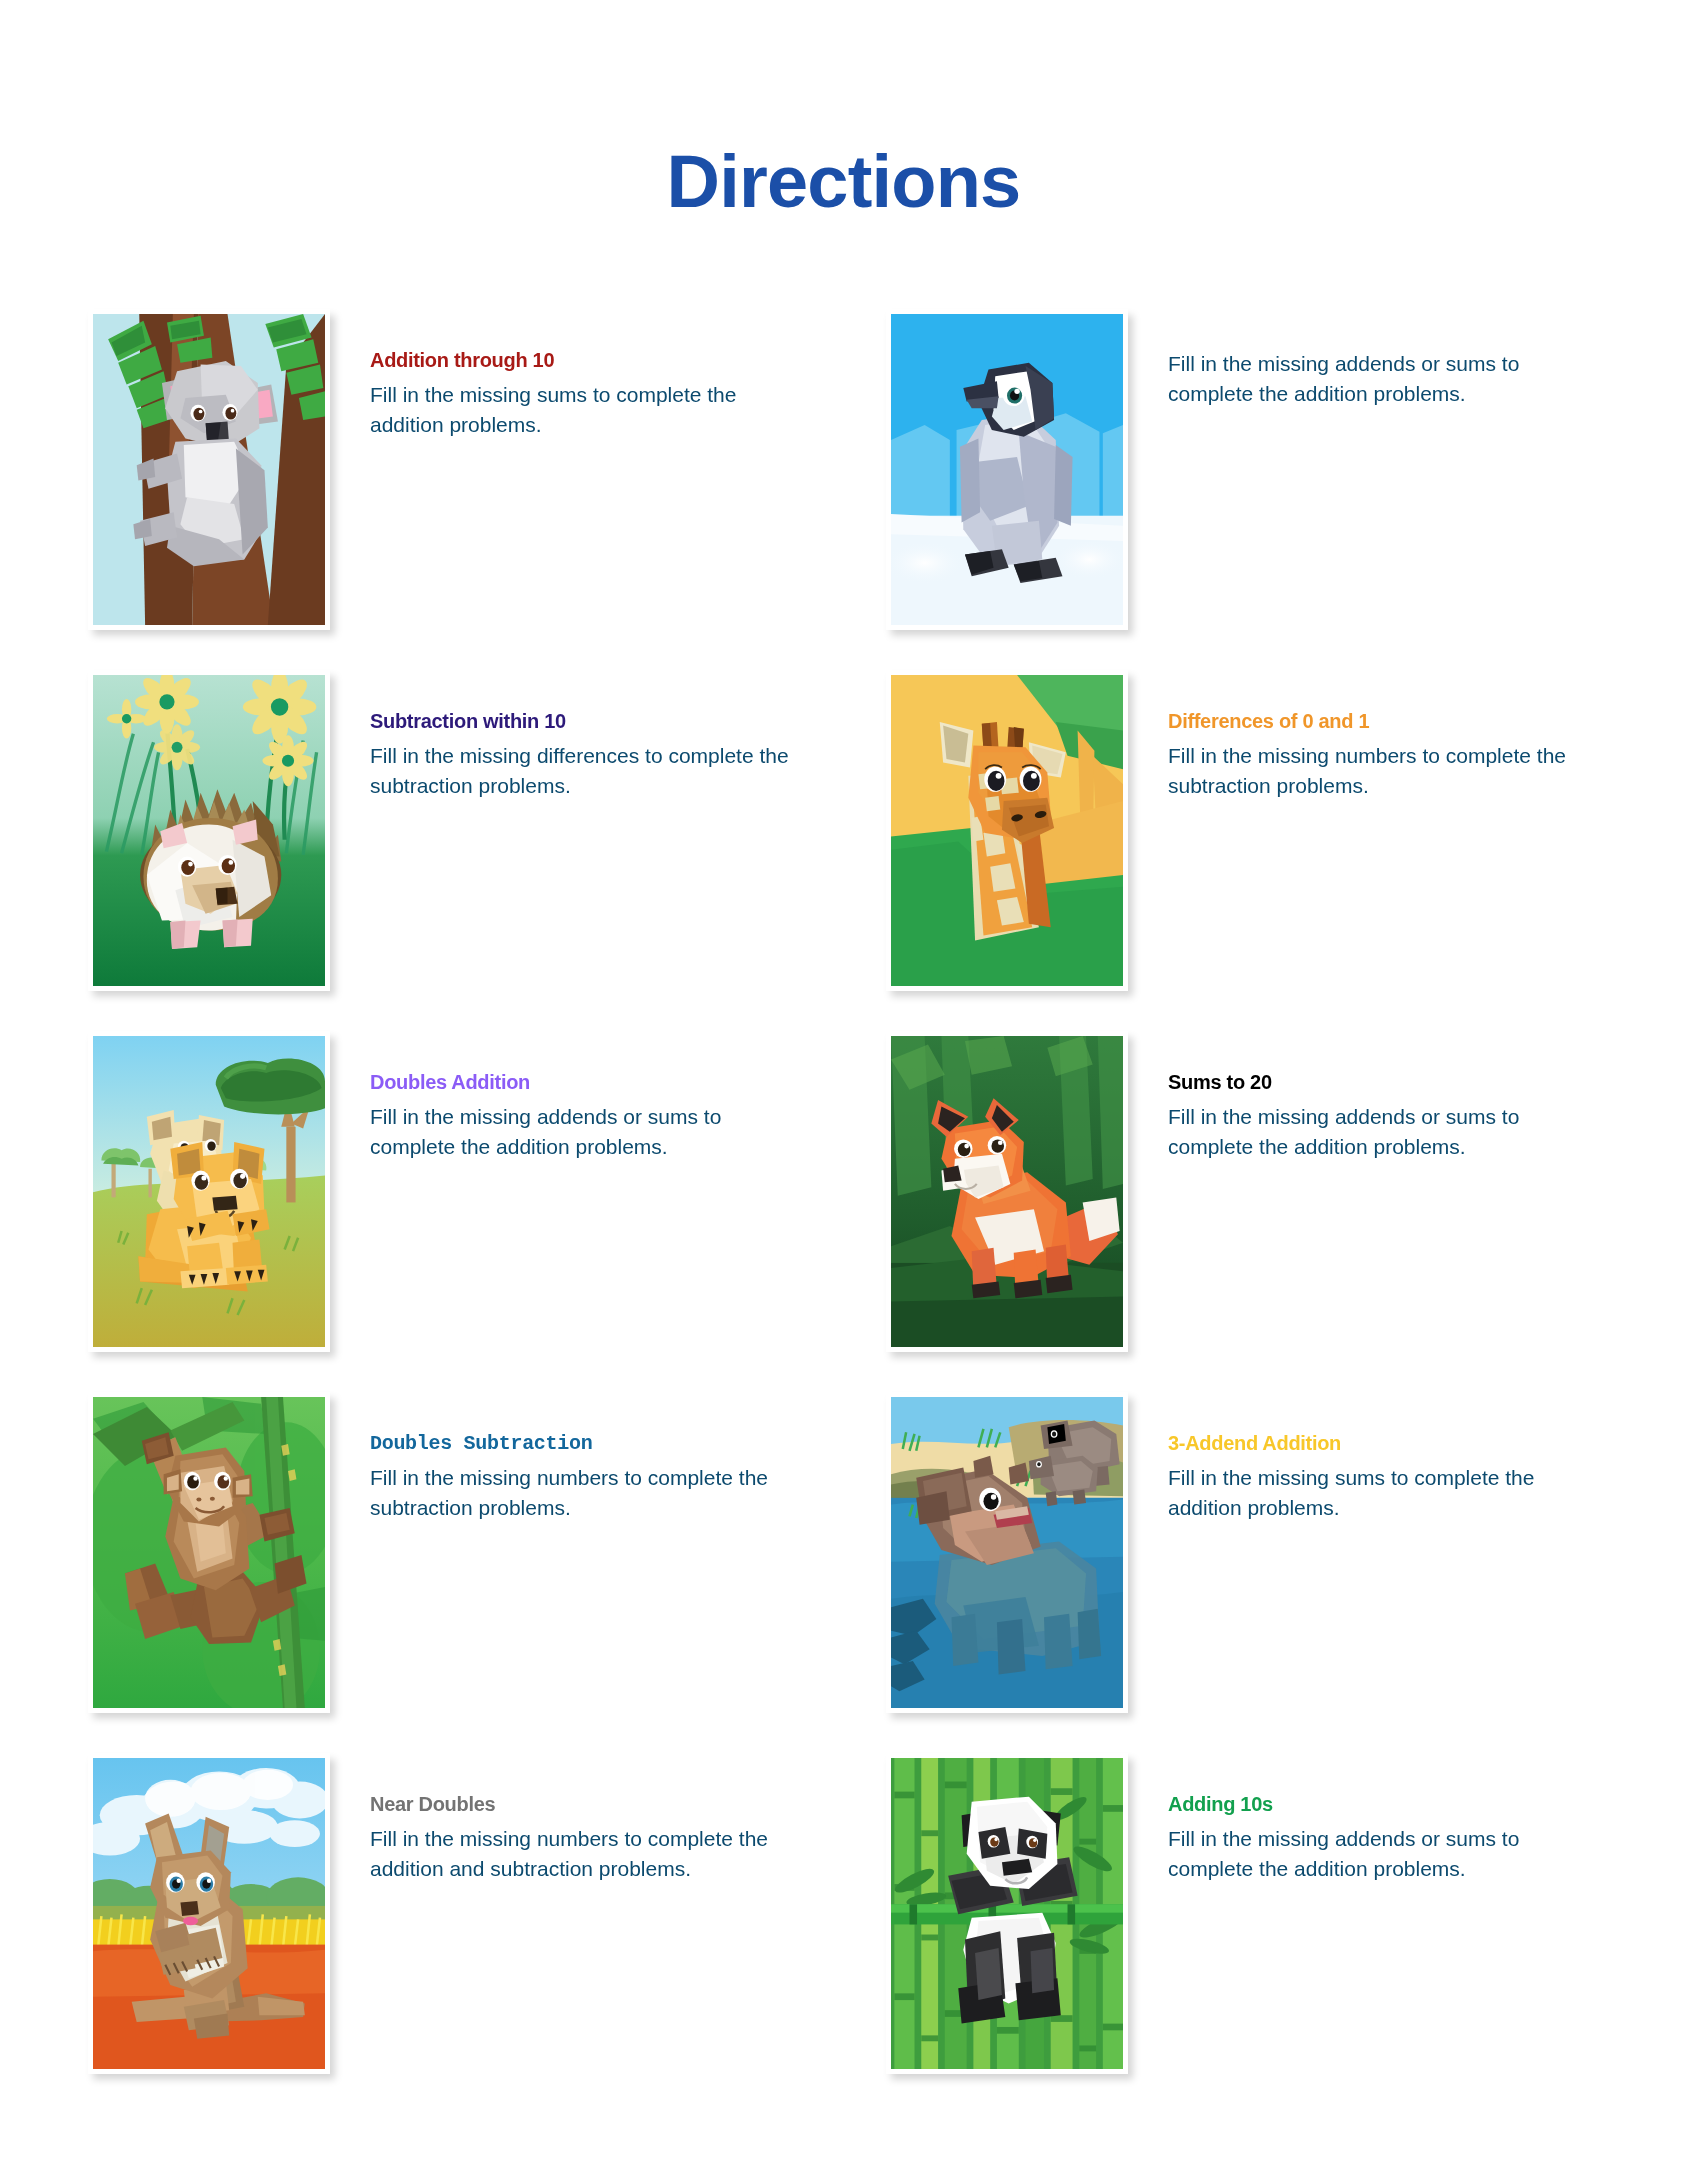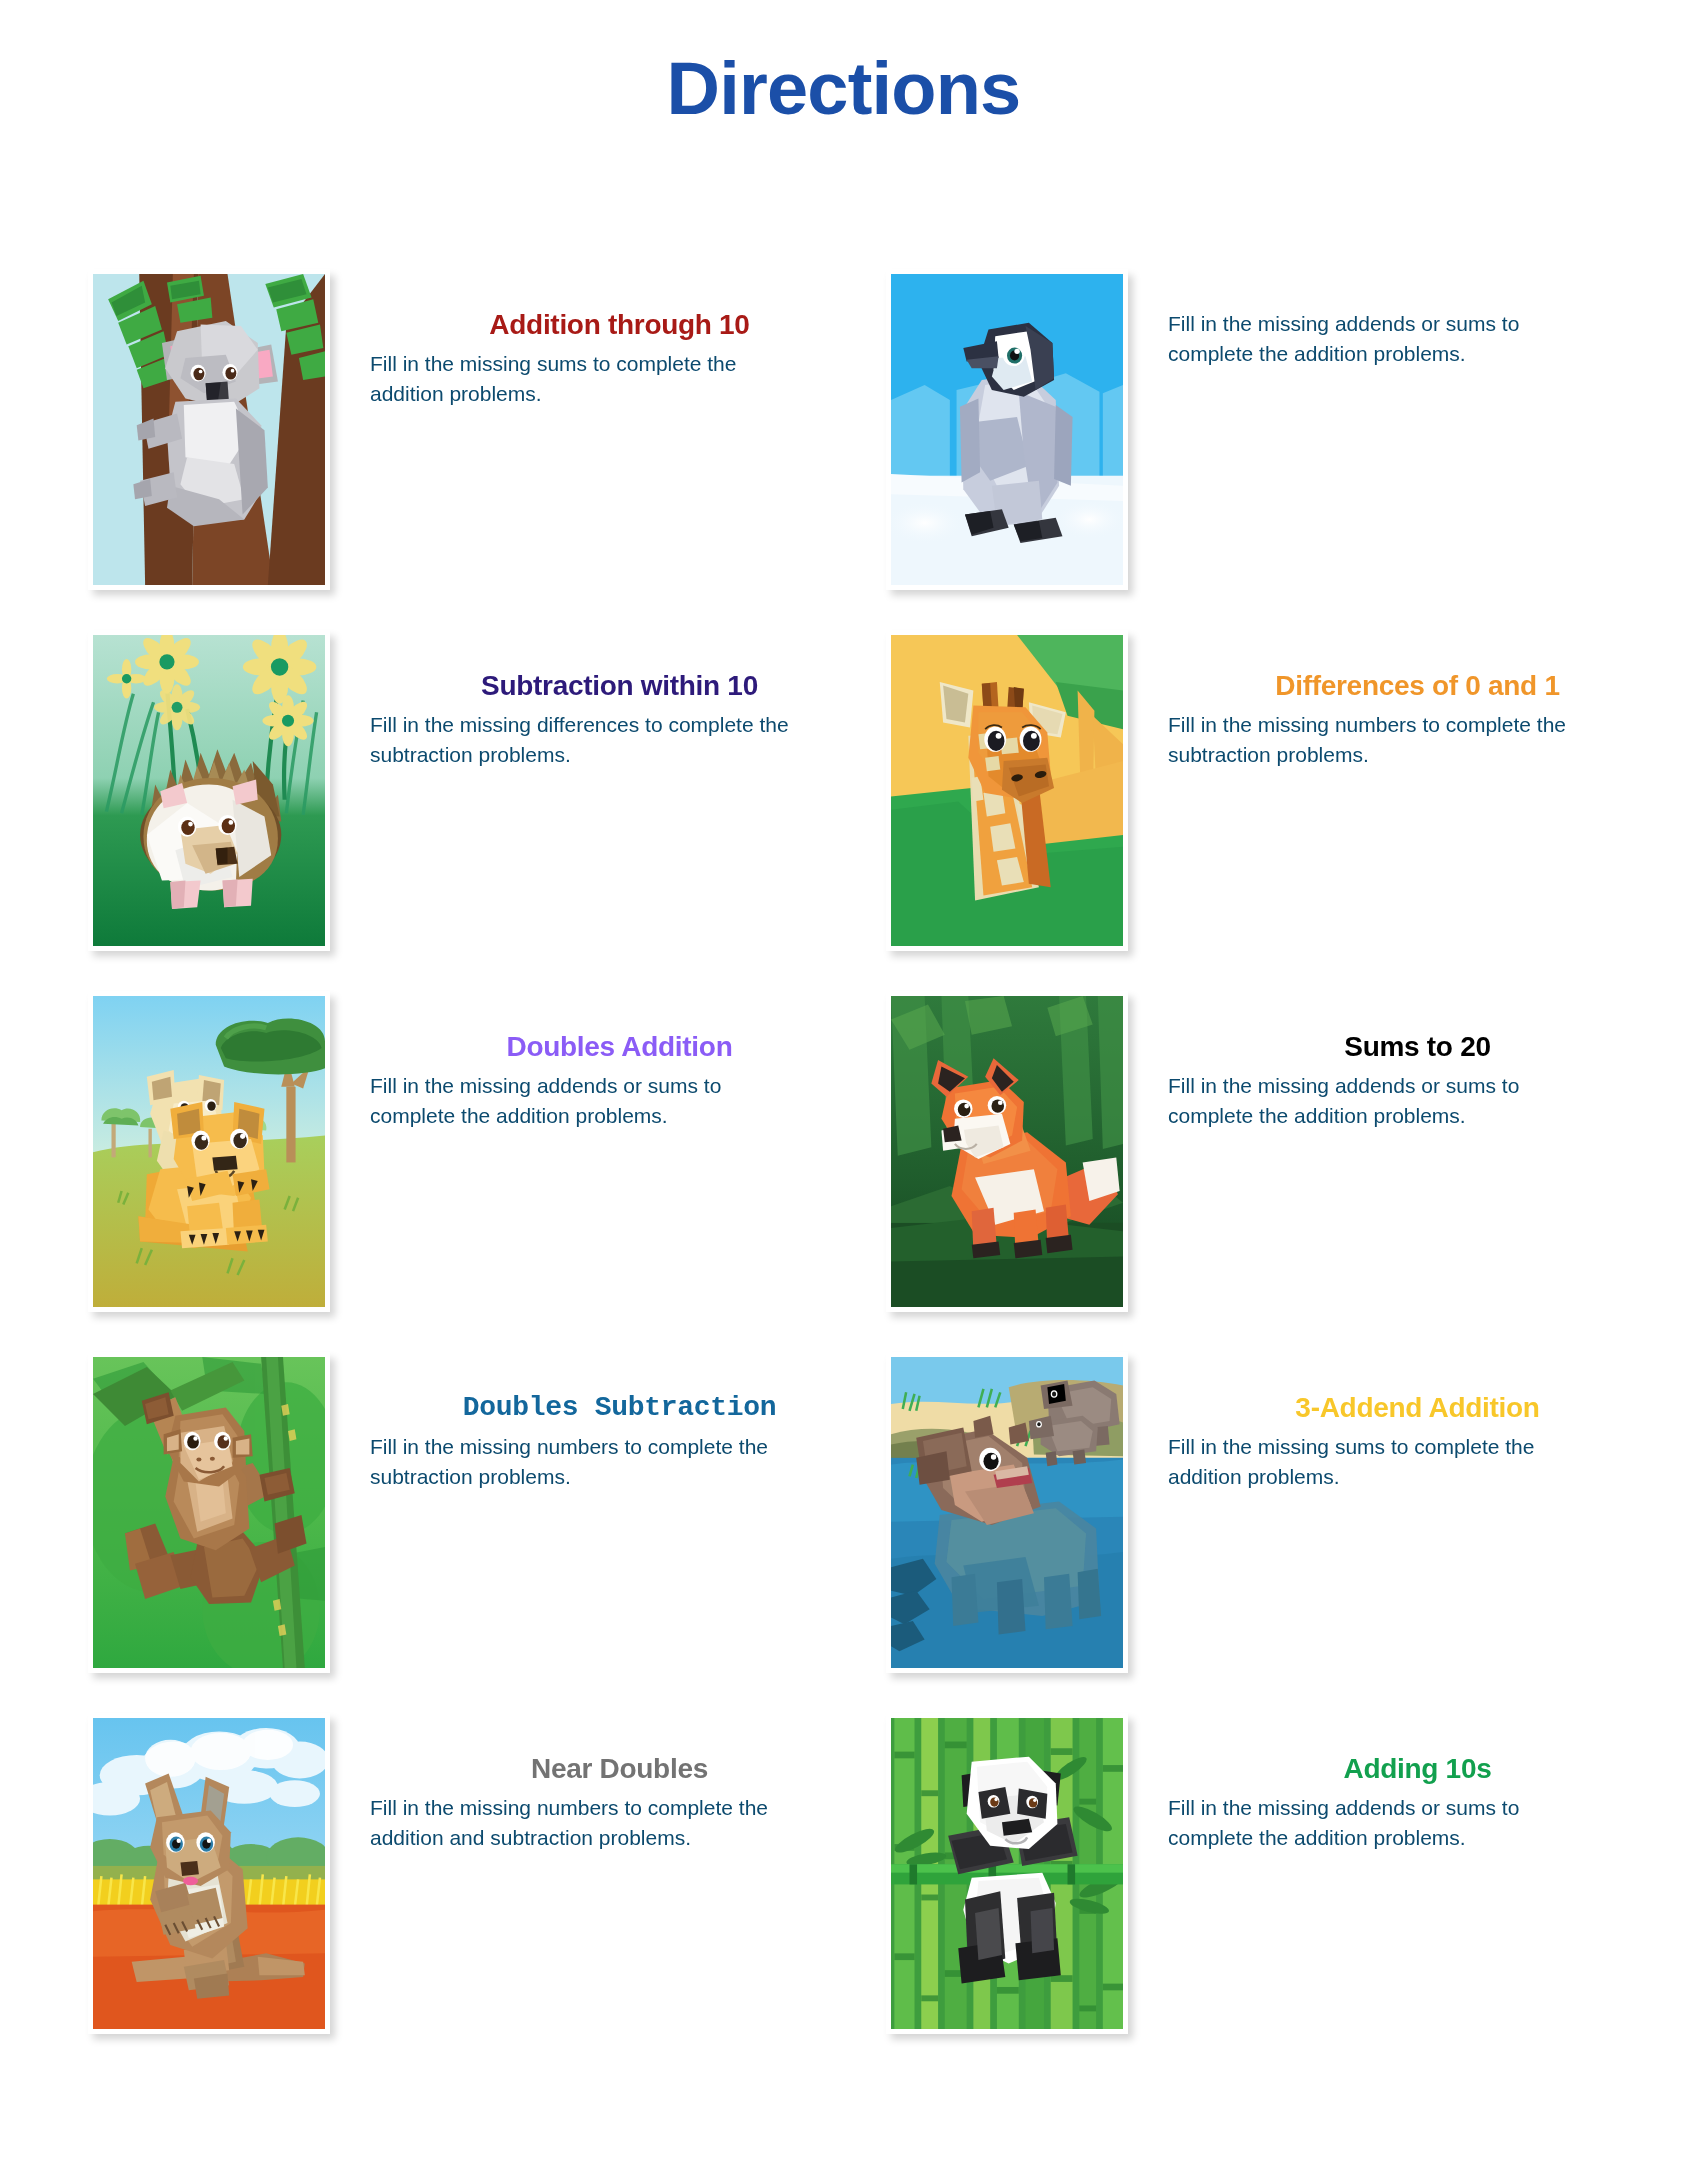--- a/index.html
+++ b/index.html
@@ -10,22 +10,23 @@
     overflow: hidden;
   }
   .page { position: relative; width: 1687px; height: 2183px; background:#fff; }
 
   .page-title {
     text-align: center;
     font-size: 74px;
     font-weight: bold;
     color: #1b4fa8;
     letter-spacing: -0.8px;
-    padding-top: 52px;
+    padding-top: 105px;
     line-height: 1;
+    margin-top: 40px;
   }
 
   .grid {
     position: absolute;
     left: 0; top: 269px;
     width: 1687px;
     display: grid;
     grid-template-columns: 781px 781px;
     column-gap: 17px;
     padding-left: 88px;
@@ -45,26 +46,25 @@
   }
   .thumb {
     position: absolute;
     inset: 5px 5px 5px 5px;
     overflow: hidden;
   }
   .thumb svg { display:block; width:100%; height:100%; }
 
   .txt { padding-top: 40px; flex: 1 1 auto; }
   .entry-title {
-    font-size: 28px;
+    font-size: 20px;
     font-weight: bold;
     letter-spacing: -0.3px;
     margin-bottom: 7.6px;
     line-height: 1.15;
-    text-align: center;
   }
   .entry-desc {
     font-size: 21px;
     color: #0c4a6e;
     line-height: 1.45;
     max-width: 437px;
   }
   .r-col .entry-desc { max-width: 437px; }
 </style>
 </head>

